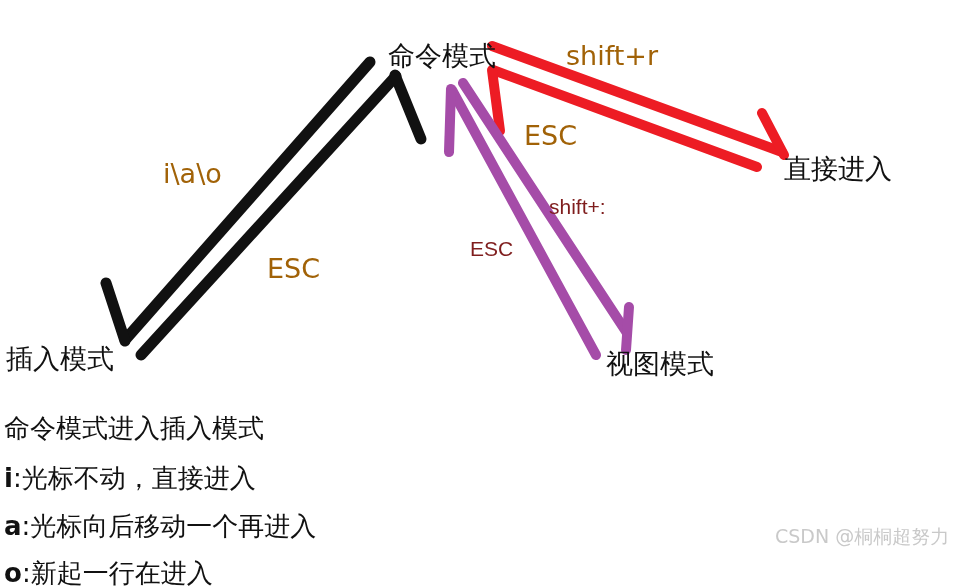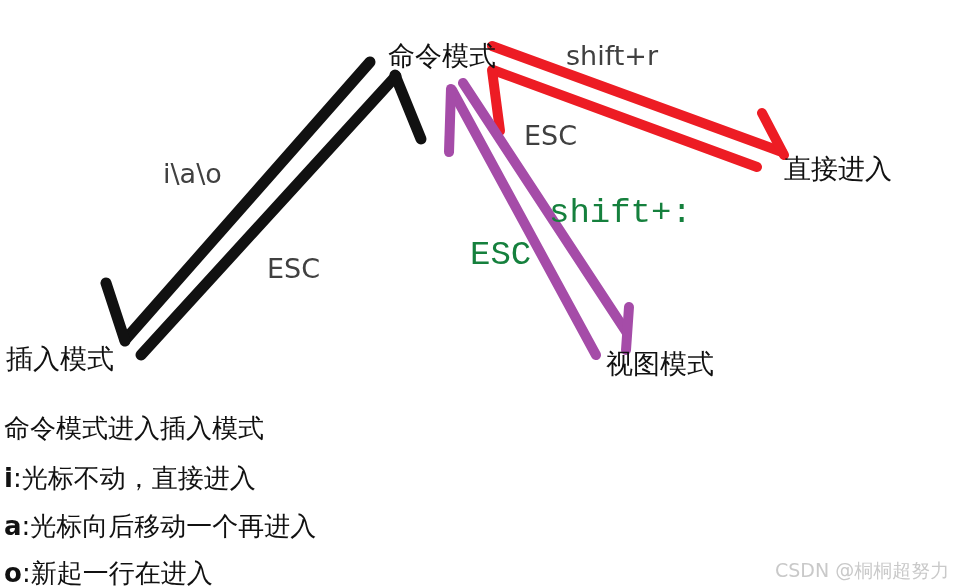--- a/index.html
+++ b/index.html
@@ -33,27 +33,27 @@
   .mode {
     font-family: "DejaVu Sans", "Liberation Sans", sans-serif;
     font-size: 27px;
     color: #111111;
     letter-spacing: 0px;
   }
   
   .key-red {
     font-family: "DejaVu Sans", "Liberation Sans", sans-serif;
     font-size: 27px;
-    color: #404040;
+    color: #a16207;
   }
   
   .key-purple {
-    font-family: Liberation Mono, monospace;
-    font-size: 34px;
-    color: #15803d;
+    font-family: Liberation Sans, sans-serif;
+    font-size: 21px;
+    color: #7f1d1d;
   }
   
   .note {
     font-family: "DejaVu Sans", "Liberation Sans", sans-serif;
     font-size: 26px;
     color: #111111;
   }
   .note b {
     font-weight: bold;
   }
@@ -131,15 +131,15 @@
   <div class="lbl key-purple" style="left:470px; top:238px;">ESC</div>
 
   <div class="lbl note" style="left:4px; top:465px;"><b>i</b><span>:光标不动，直接进入</span></div>
 
   <div class="lbl note" style="left:4px; top:415px;">命令模式进入插入模式</div>
 
   <div class="lbl note" style="left:4px; top:513px;"><b>a</b><span>:光标向后移动一个再进入</span></div>
 
   <div class="lbl note" style="left:4px; top:560px;text-align:center;"><b>o</b><span>:新起一行在进入</span></div>
 
-  <div class="watermark" style="left:775px; top:558px;">CSDN @桐桐超努力</div>
+  <div class="watermark" style="left:775px; top:524px;">CSDN @桐桐超努力</div>
 
 </div>
 
 </body></html>

